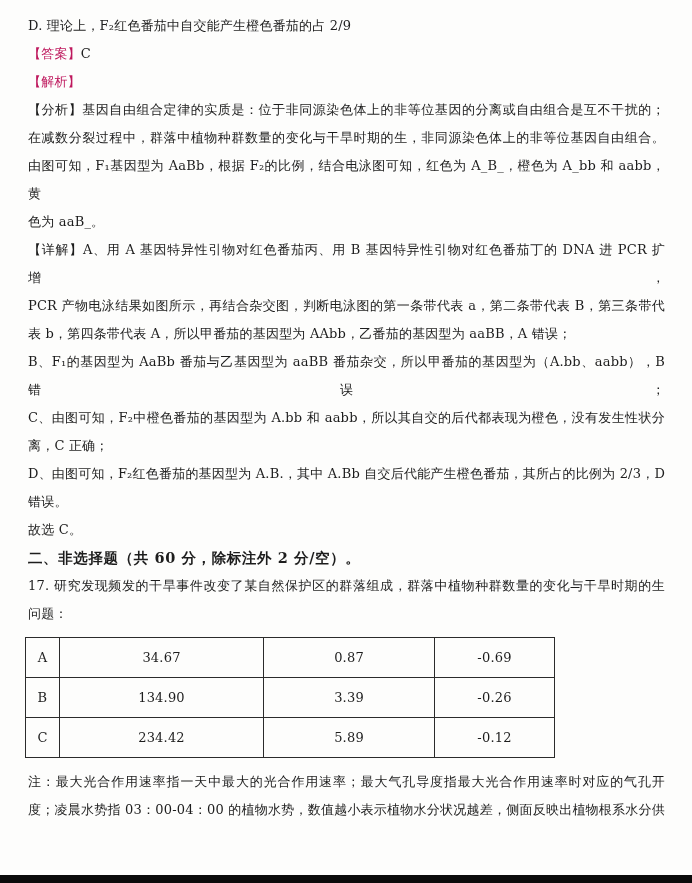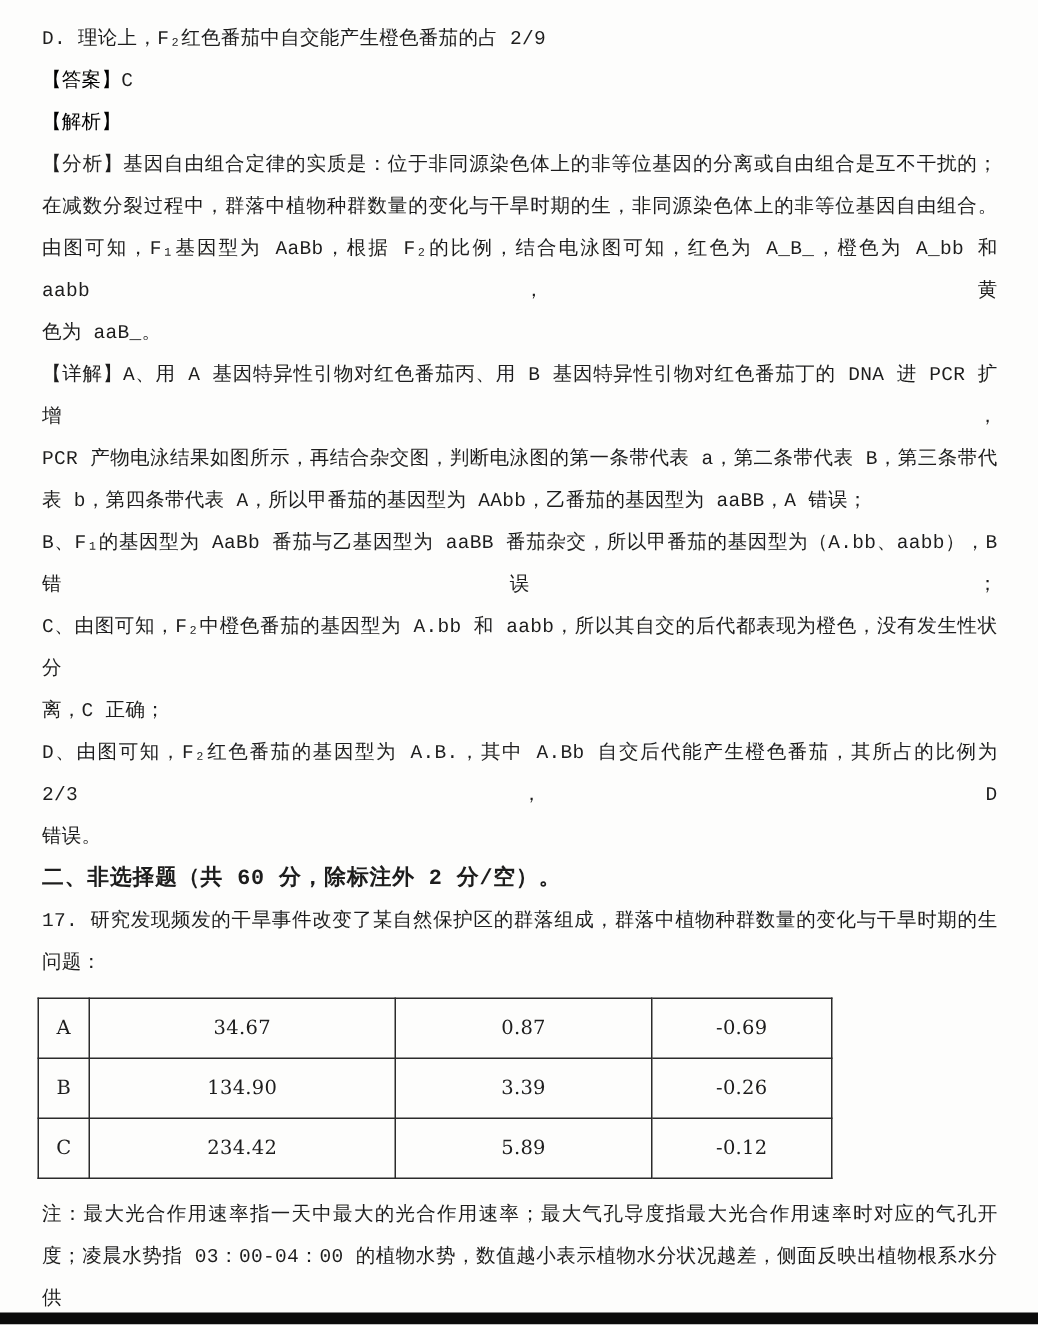--- a/index.html
+++ b/index.html
@@ -13,24 +13,23 @@
     color: #1d1d1d;
     font-family: "DejaVu Serif", "Liberation Serif", serif;
   }
   .doc { padding: 12px 27px 0 28px; }
   p.ln {
     margin: 0;
     font-size: 13px;
     line-height: 28px;
     letter-spacing: 0.2px;
     white-space: normal;
-    font-family: Liberation Mono, monospace;
   }
   p.fill { text-align: justify; text-align-last: justify; }
-  .blue { color: #000000; }
+  .blue { color: #be185d; }
   p.section {
     font-weight: 700;
     font-size: 14.5px;
     letter-spacing: 0.6px;
   }
   .mt6 { margin-top: 6px; }
   .mt5 { margin-top: 5px; }
   table.trait {
     border-collapse: collapse;
     table-layout: fixed;
@@ -75,20 +74,21 @@
 
   <p class="ln fill">【详解】A、用 A 基因特异性引物对红色番茄丙、用 B 基因特异性引物对红色番茄丁的 DNA 进 PCR 扩增，</p>
   <p class="ln fill">PCR 产物电泳结果如图所示，再结合杂交图，判断电泳图的第一条带代表 a，第二条带代表 B，第三条带代</p>
   <p class="ln">表 b，第四条带代表 A，所以甲番茄的基因型为 AAbb，乙番茄的基因型为 aaBB，A 错误；</p>
   <p class="ln fill">B、F₁的基因型为 AaBb 番茄与乙基因型为 aaBB 番茄杂交，所以甲番茄的基因型为（A.bb、aabb），B 错误；</p>
   <p class="ln fill">C、由图可知，F₂中橙色番茄的基因型为 A.bb 和 aabb，所以其自交的后代都表现为橙色，没有发生性状分</p>
   <p class="ln">离，C 正确；</p>
   <p class="ln fill">D、由图可知，F₂红色番茄的基因型为 A.B.，其中 A.Bb 自交后代能产生橙色番茄，其所占的比例为 2/3，D</p>
   <p class="ln">错误。</p>
 
+  <p class="ln">故选 C。</p>
 
   <p class="ln section">二、非选择题（共 60 分，除标注外 2 分/空）。</p>
 
   <p class="ln fill">17. 研究发现频发的干旱事件改变了某自然保护区的群落组成，群落中植物种群数量的变化与干旱时期的生</p>
   <p class="ln">问题：</p>
 
   <table class="trait">
     <colgroup>
       <col style="width:34px">
       <col style="width:204px">

